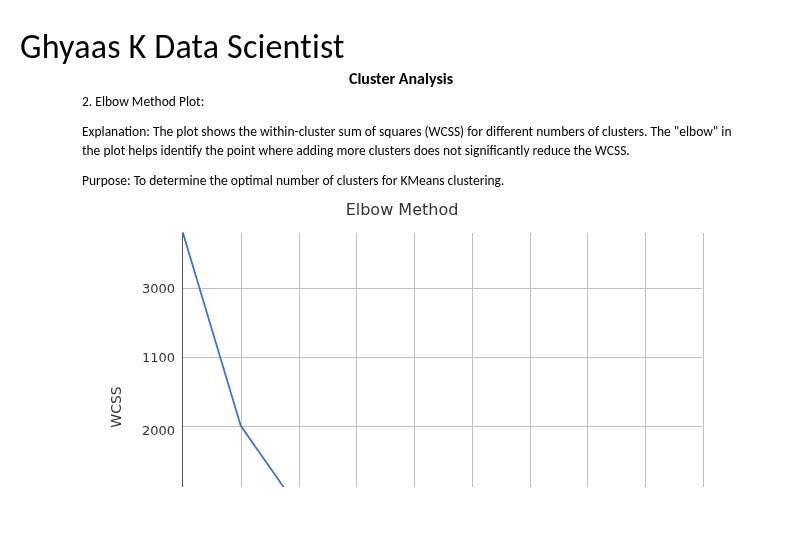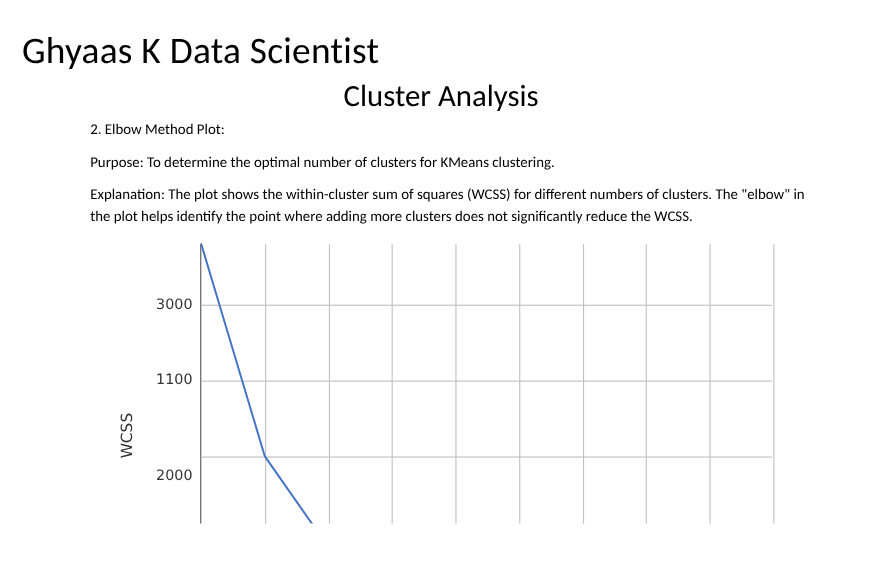--- a/index.html
+++ b/index.html
@@ -16,22 +16,22 @@
     padding: 8px 20px 0 20px;
     box-sizing: border-box;
   }
   .main-title {
     font-size: 34px;
     font-weight: 400;
     margin: 18px 0 2px 0;
     letter-spacing: 0.2px;
   }
   .subtitle {
-    font-size: 28px;
-    font-weight: 400;
+    font-size: 16px;
+    font-weight: 700;
     text-align: center;
     margin: 0 0 4px 0;
   }
   .body-text {
     margin-left: 62px;
     margin-right: 40px;
     font-size: 13.5px;
     line-height: 1.45;
   }
   .para {
@@ -123,37 +123,38 @@
 </head>
 <body>
 
 <div class="page">
 
   <h1 class="main-title">Ghyaas K Data Scientist</h1>
   <h2 class="subtitle">Cluster Analysis</h2>
 
   <div class="body-text">
     <p class="para section-label">2. Elbow Method Plot:</p>
+    <p class="para">Explanation: The plot shows the within-cluster sum of squares (WCSS) for different numbers of clusters. The "elbow" in the plot helps identify the point where adding more clusters does not significantly reduce the WCSS.</p>
     <p class="para">Purpose: To determine the optimal number of clusters for KMeans clustering.</p>
-    <p class="para">Explanation: The plot shows the within-cluster sum of squares (WCSS) for different numbers of clusters. The "elbow" in the plot helps identify the point where adding more clusters does not significantly reduce the WCSS.</p>
   </div>
 
   <div class="chart-wrap">
+    <div class="chart-title">Elbow Method</div>
     <div class="plot">
       <div class="y-axis-label" style="left:34px; top:180px;">WCSS</div>
       <div class="plot-inner">
 
         <div class="grid-h" style="top:55.17px;"></div>
         <span class="tick-label" style="top:55.17px;">3000</span>
 
         <div class="grid-h" style="top:124.14px;"></div>
         <span class="tick-label" style="top:124.14px;">1100</span>
 
         <div class="grid-h" style="top:193.10px;"></div>
-        <span class="tick-label" style="top:211px;">2000</span>
+        <span class="tick-label" style="top:197px;">2000</span>
 
         <div class="grid-v" style="left:57.78px;"></div>
         <div class="grid-v" style="left:115.56px;"></div>
         <div class="grid-v" style="left:173.33px;"></div>
         <div class="grid-v" style="left:231.11px;"></div>
         <div class="grid-v" style="left:288.89px;"></div>
         <div class="grid-v" style="left:346.67px;"></div>
         <div class="grid-v" style="left:404.44px;"></div>
         <div class="grid-v" style="left:462.22px;"></div>
         <div class="grid-v" style="left:520px;"></div>

